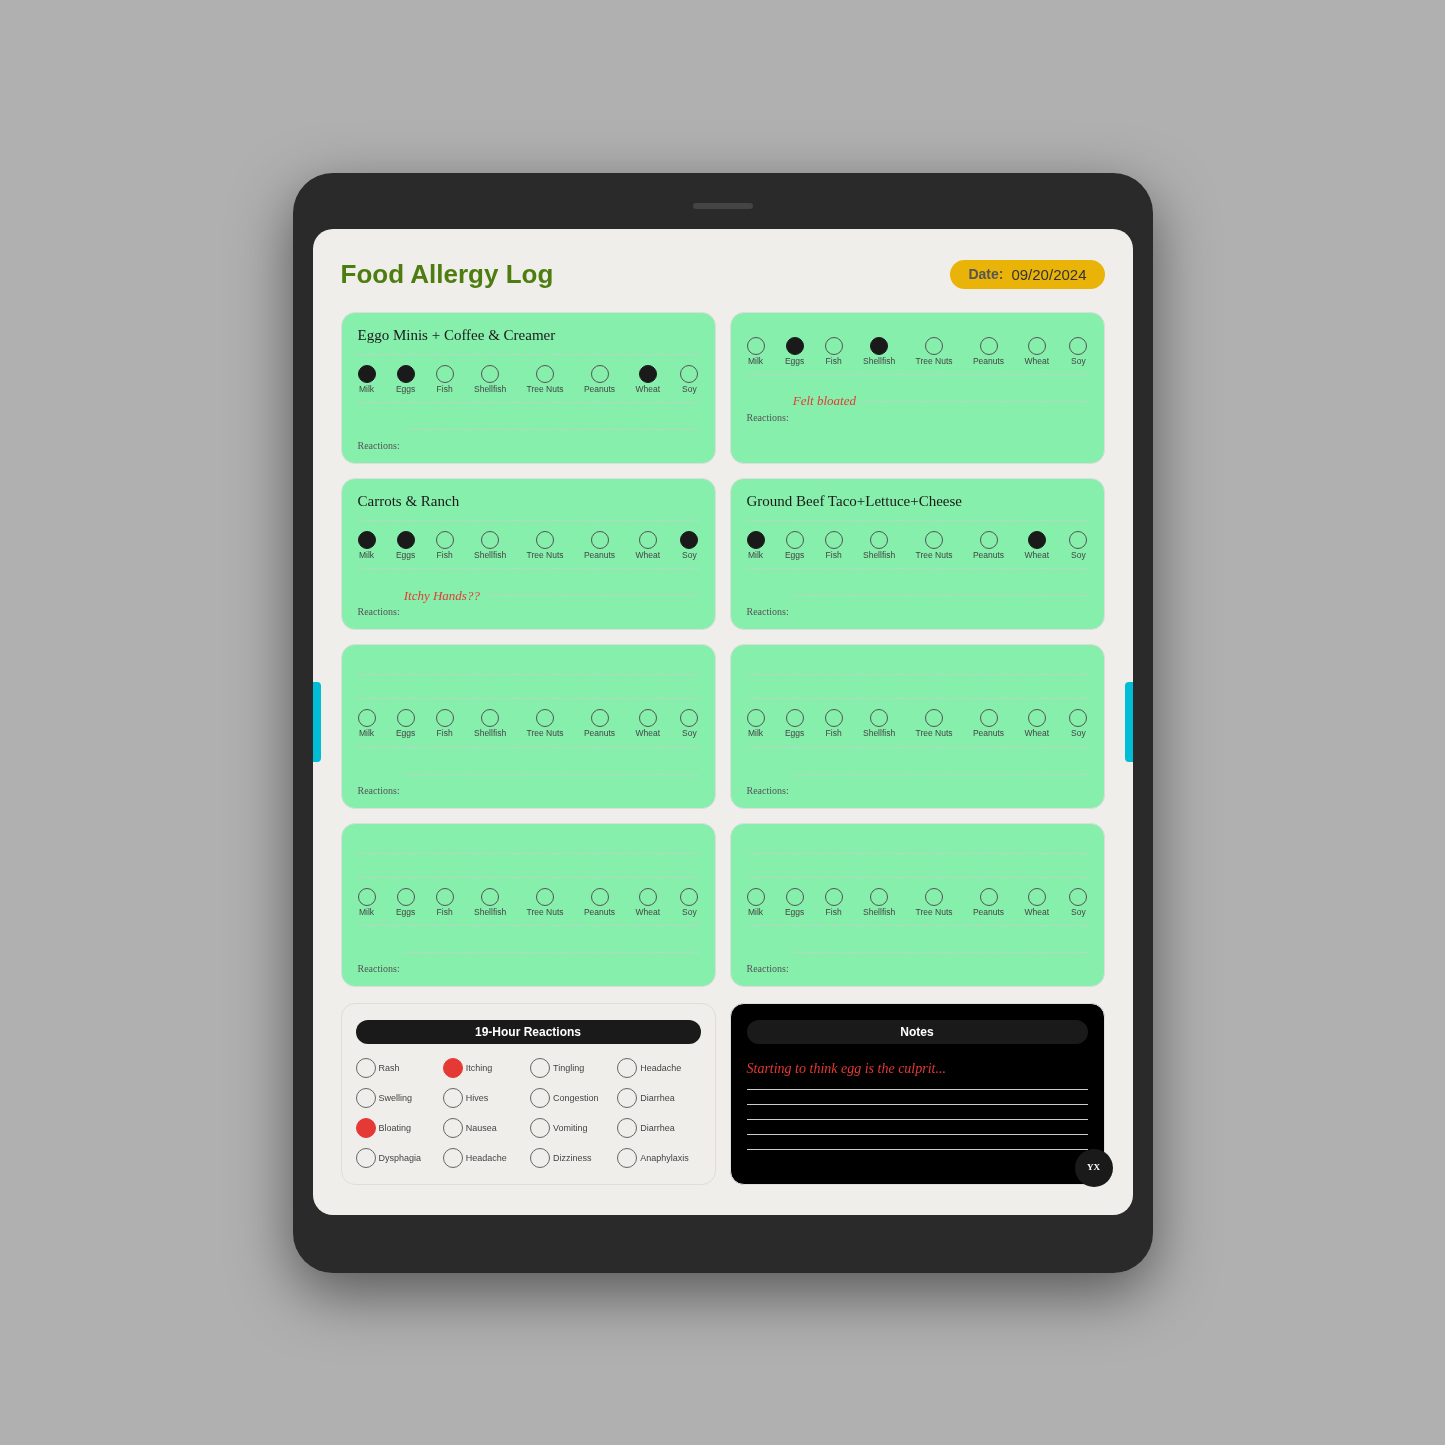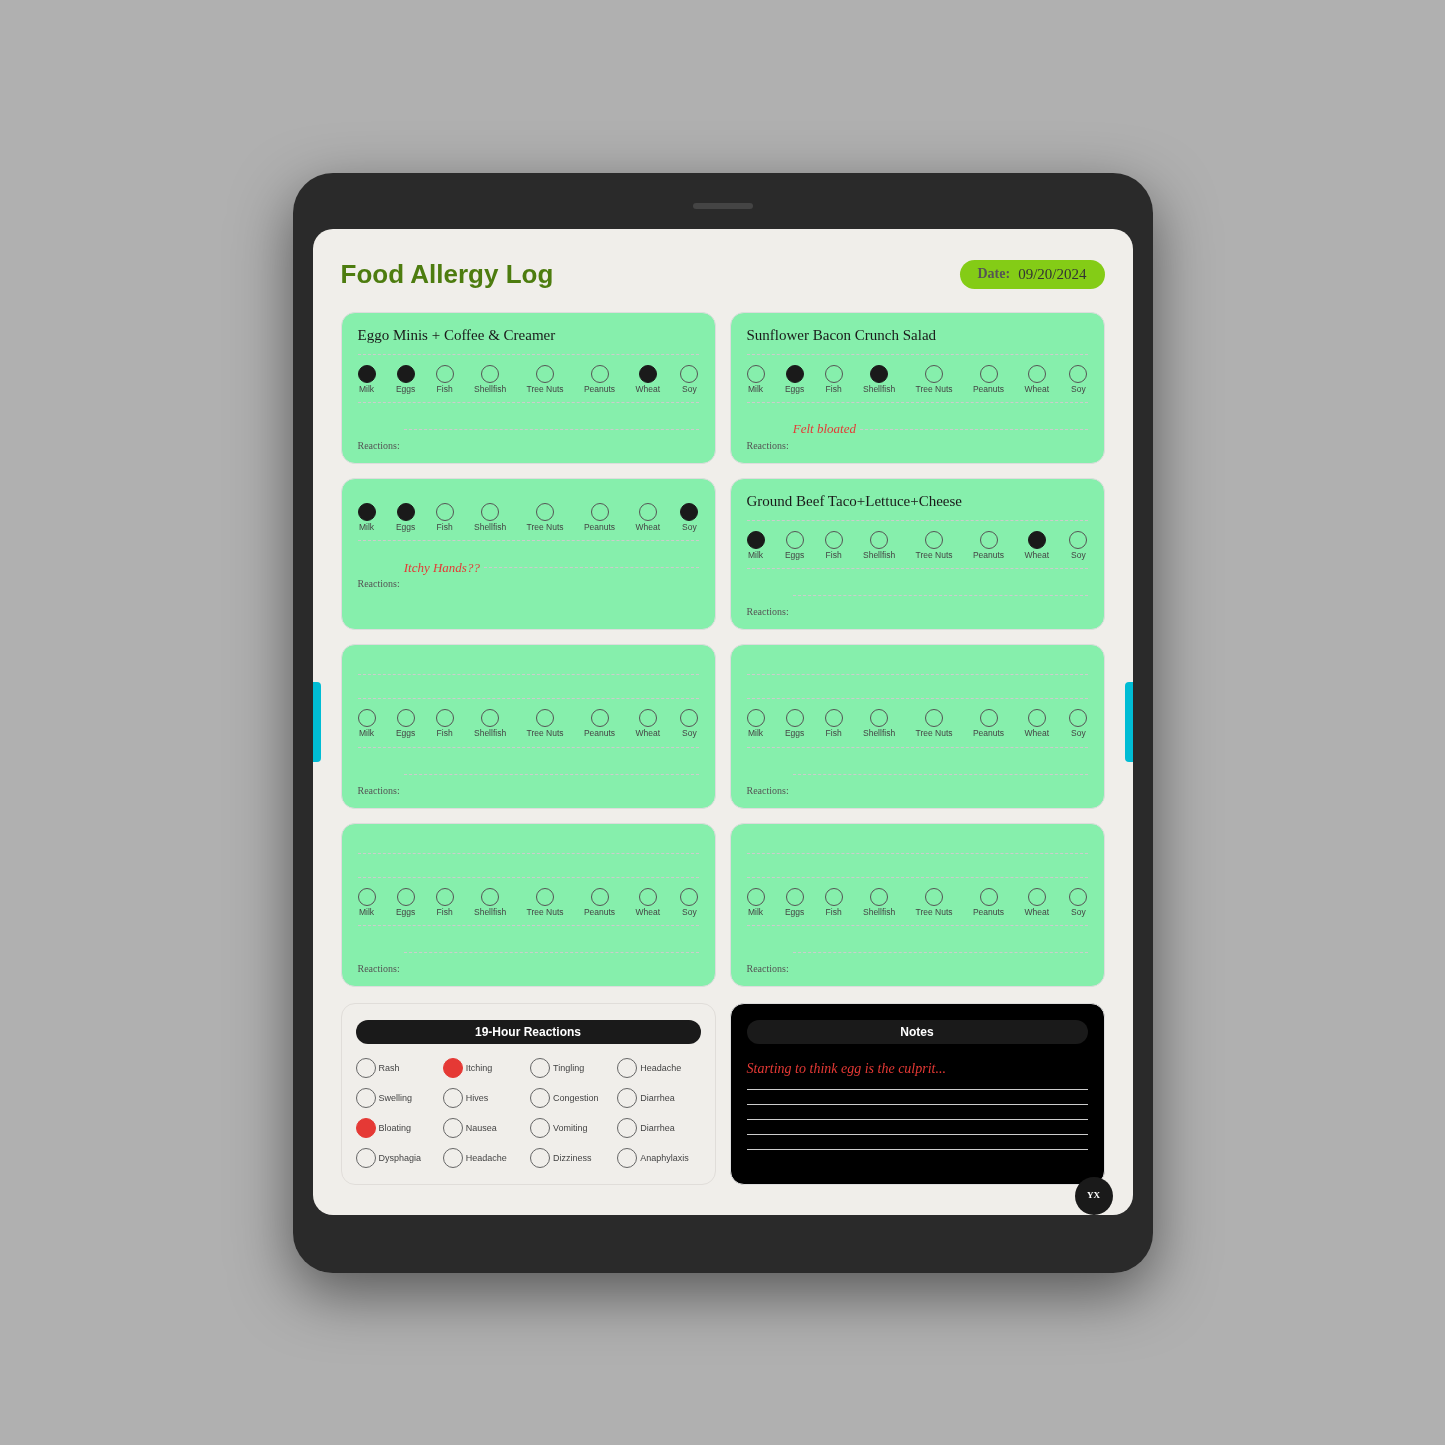--- a/index.html
+++ b/index.html
@@ -72,29 +72,29 @@
     }
 
     .header-title {
       font-size: 26px;
       font-weight: 800;
       color: #4d7c0f;
       font-family: Arial, sans-serif;
     }
 
     .date-badge {
-      background: #84cc16;
+      background: #eab308;
       border-radius: 20px;
       padding: 6px 18px;
       display: flex;
       align-items: center;
       gap: 8px;
       font-size: 14px;
       color: #333;
-      font-family: Liberation Serif, serif;
+      font-family: Liberation Sans, sans-serif;
     }
 
     .date-label {
       font-weight: 600;
       color: #555;
     }
 
     .date-value {
       font-size: 15px;
       font-weight: 400;
@@ -279,21 +279,21 @@
     }
 
     .notes-line {
       border-bottom: 1px solid #ccc;
       height: 1px;
       width: 100%;
     }
 
     .logo-badge {
       position: absolute;
-      bottom: 0;
+      bottom: 28px;
       right: 20px;
       width: 38px;
       height: 38px;
       background: #1a1a1a;
       border-radius: 50%;
       display: flex;
       align-items: center;
       justify-content: center;
     }
 
@@ -376,21 +376,20 @@
         <span class="allergen-label">Soy</span>
       </div>
     </div>
     <div class="reactions-row">
       <span class="reactions-label">Reactions:</span>
 
       <span class="reactions-line"></span>
     </div>
   </div>
         <div class="meal-card">
-          <div class="meal-name">Sunflower Bacon Crunch Salad</div>
           <div class="allergen-row">
       <div class="allergen-item">
         <span class="allergen-circle"></span>
         <span class="allergen-label">Milk</span>
       </div>
 
       <div class="allergen-item">
         <span class="allergen-circle filled"></span>
         <span class="allergen-label">Eggs</span>
       </div>
@@ -425,20 +424,21 @@
         <span class="allergen-label">Soy</span>
       </div>
     </div>
     <div class="reactions-row">
       <span class="reactions-label">Reactions:</span>
       <span class="reactions-value red">Felt bloated</span>
       <span class="reactions-line"></span>
     </div>
   </div>
         <div class="meal-card">
+          <div class="meal-name">Carrots &amp; Ranch</div>
           <div class="allergen-row">
       <div class="allergen-item">
         <span class="allergen-circle filled"></span>
         <span class="allergen-label">Milk</span>
       </div>
 
       <div class="allergen-item">
         <span class="allergen-circle filled"></span>
         <span class="allergen-label">Eggs</span>
       </div>

